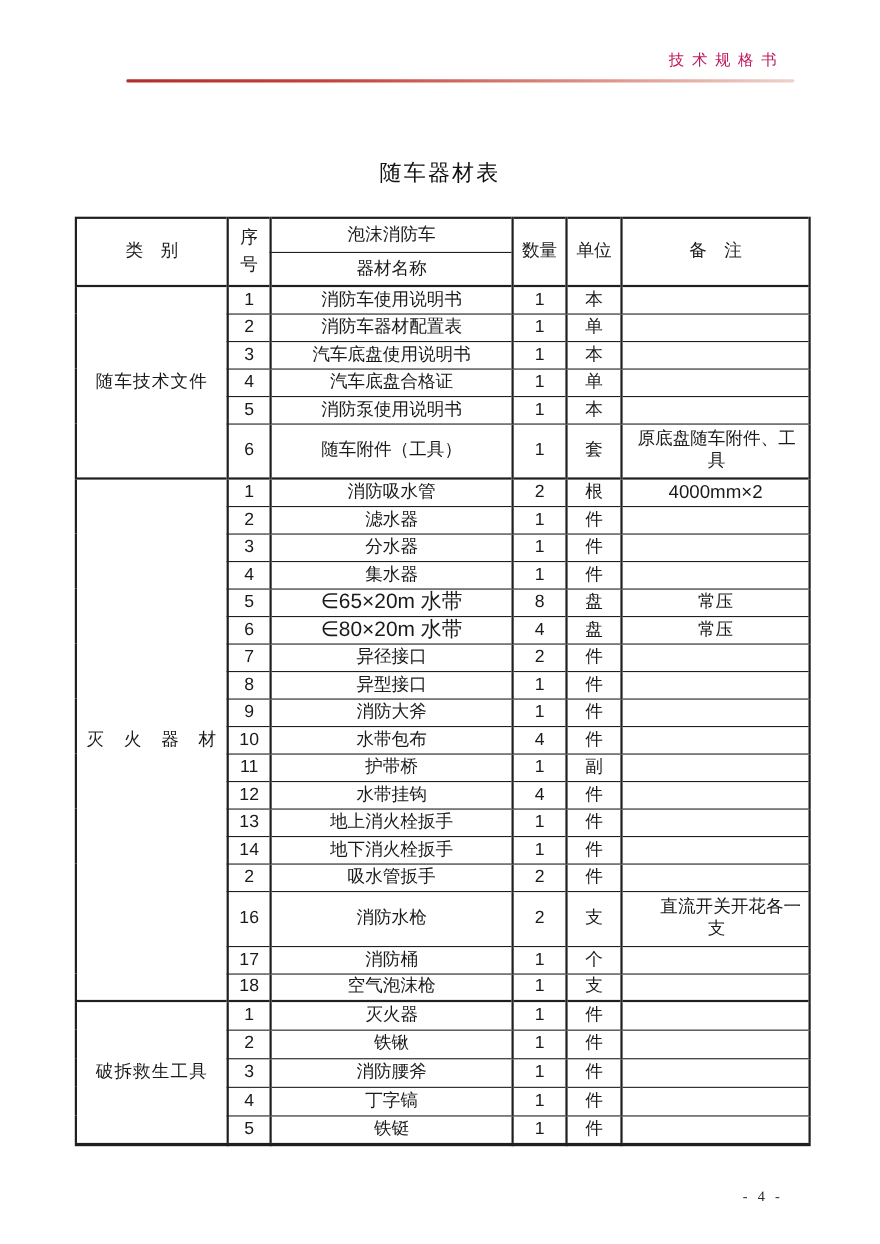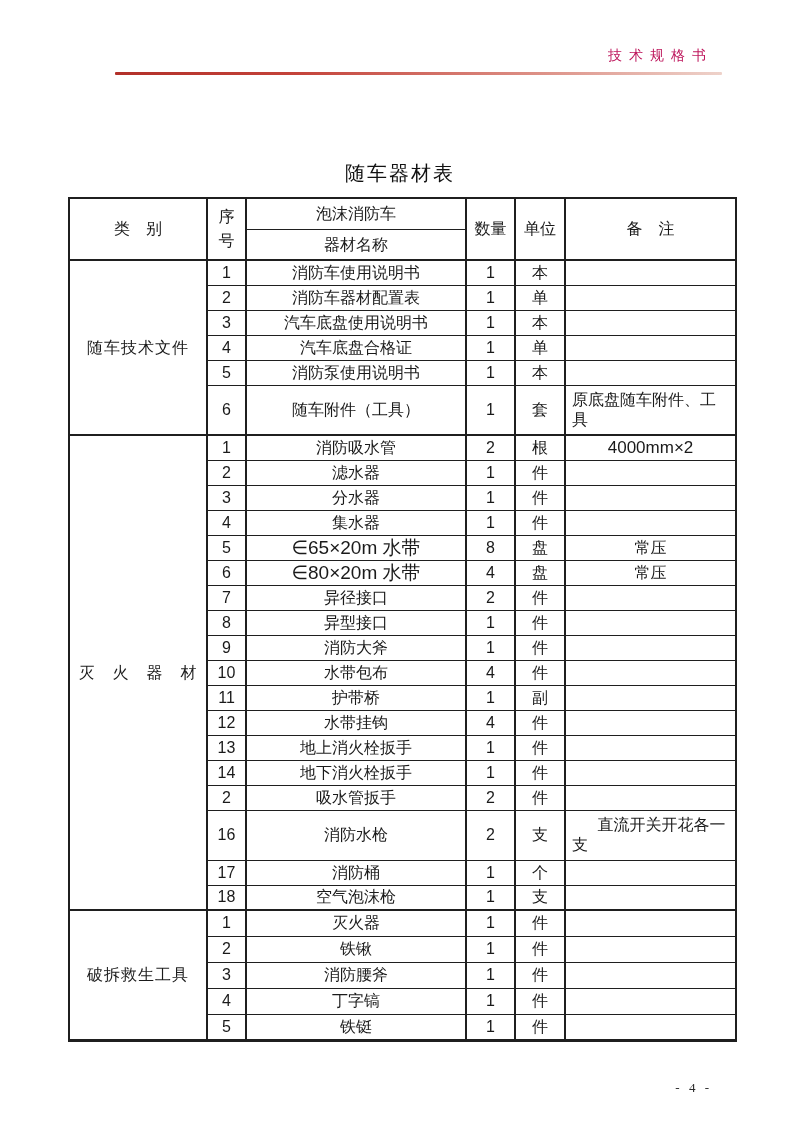--- a/index.html
+++ b/index.html
@@ -24,21 +24,21 @@
     color:#be185d;
     padding-right:2px;
   }
   .header-rule{
     position:absolute;top:72px;left:115px;width:607px;height:3px;
     background:linear-gradient(to right,#b23029,#c4433a 30%,#dd9187 70%,#eed2ca);
     border-radius:1px;
   }
   
   .doc-title{
-    position:absolute;top:160px;left:0;width:800px;
+    position:absolute;top:144px;left:0;width:800px;
     text-align:center;
     font-size:20px;
     letter-spacing:2px;
     color:#111;
   }
   
   .tbl-wrap{position:absolute;top:197px;left:68px;}
   table.equip{
     border-collapse:collapse;
     table-layout:fixed;
@@ -67,21 +67,21 @@
   thead tr:last-child th{border-bottom-width:2px;}
   td.cat-cell{font-size:17px;letter-spacing:1px;}
   td.name{
     text-align:left;
     padding-left:9px;
   }
   td.name.small{font-size:19px;font-family:Liberation Sans, sans-serif;margin-left:12px;}
   td.num{font-family:"Liberation Sans","DejaVu Sans",sans-serif;font-size:15px;}
   td.remark{font-size:16px;}
   td.remark.sans{font-family:"Liberation Sans","DejaVu Sans",sans-serif;font-size:17px;}
-  td.remark.left{text-align:left;padding-left:6px;padding-right:4px;margin-top:48px;}
+  td.remark.left{text-align:center;padding-left:6px;padding-right:4px;margin-top:48px;}
   td.remark.indent{text-indent:1.6em;}
   .serial-stack{display:flex;flex-direction:column;align-items:center;justify-content:center;gap:4px;}
   
   .page-number{
     position:absolute;top:1080px;right:88px;
     font-size:13px;
     letter-spacing:3px;
     color:#2a2a2a;
   }
 </style>

